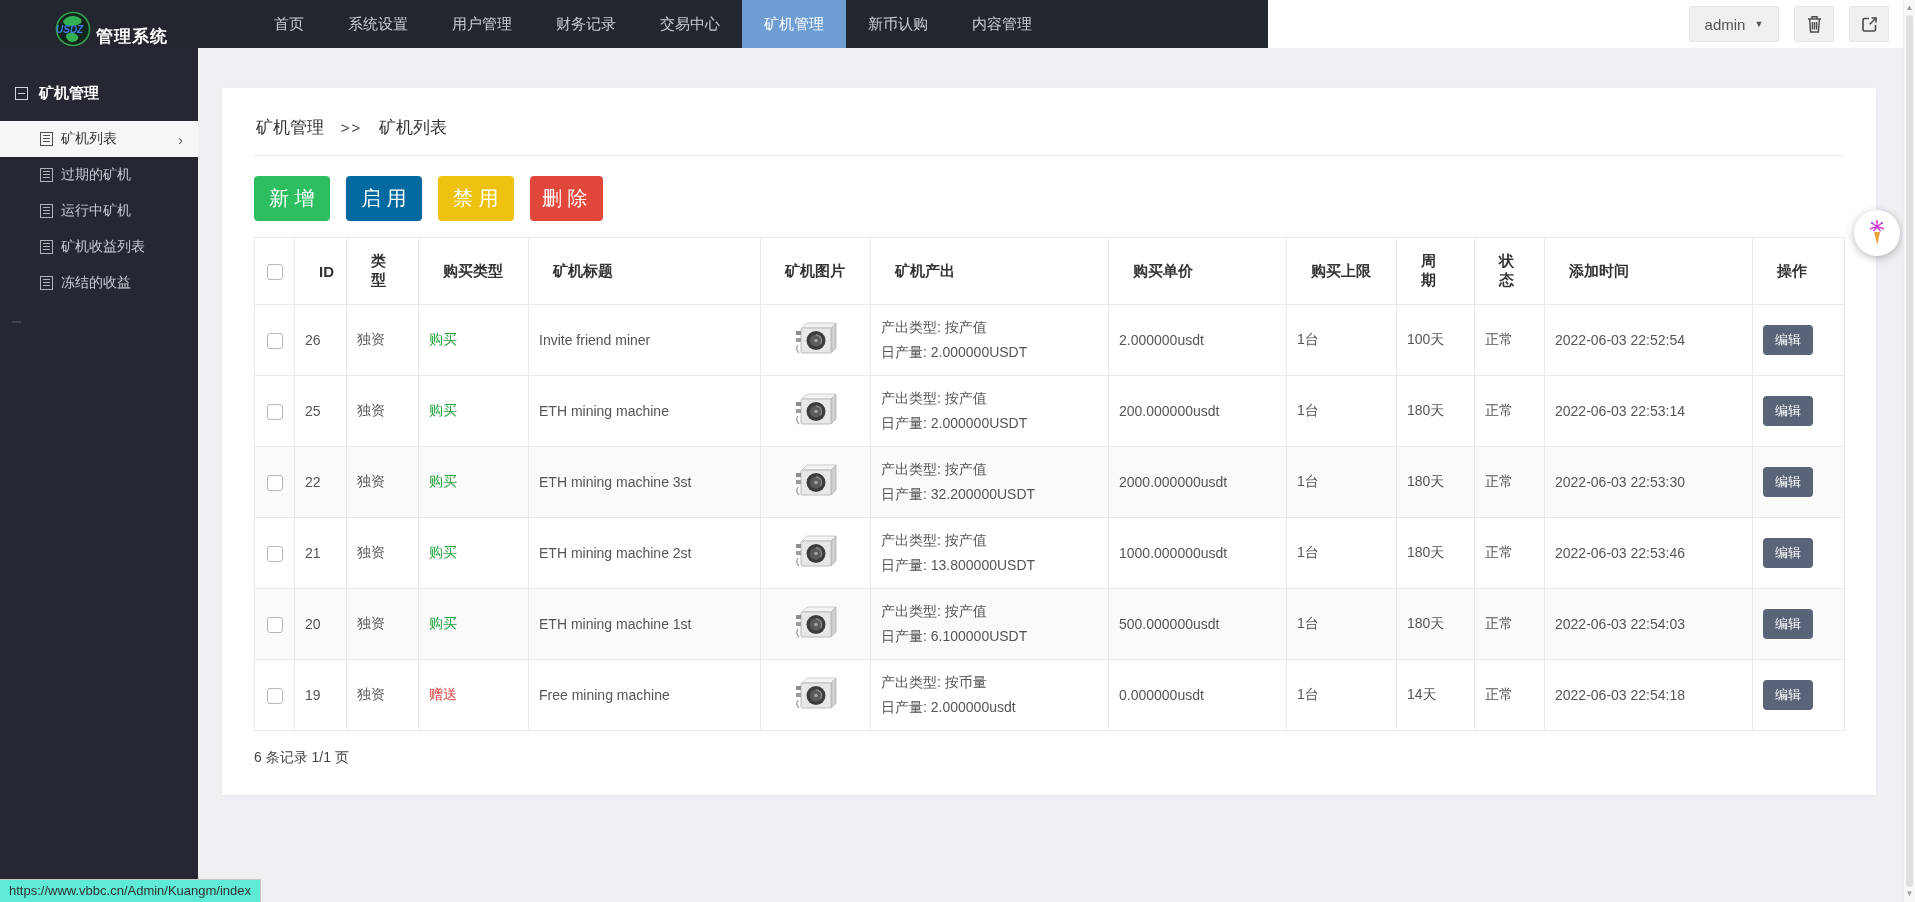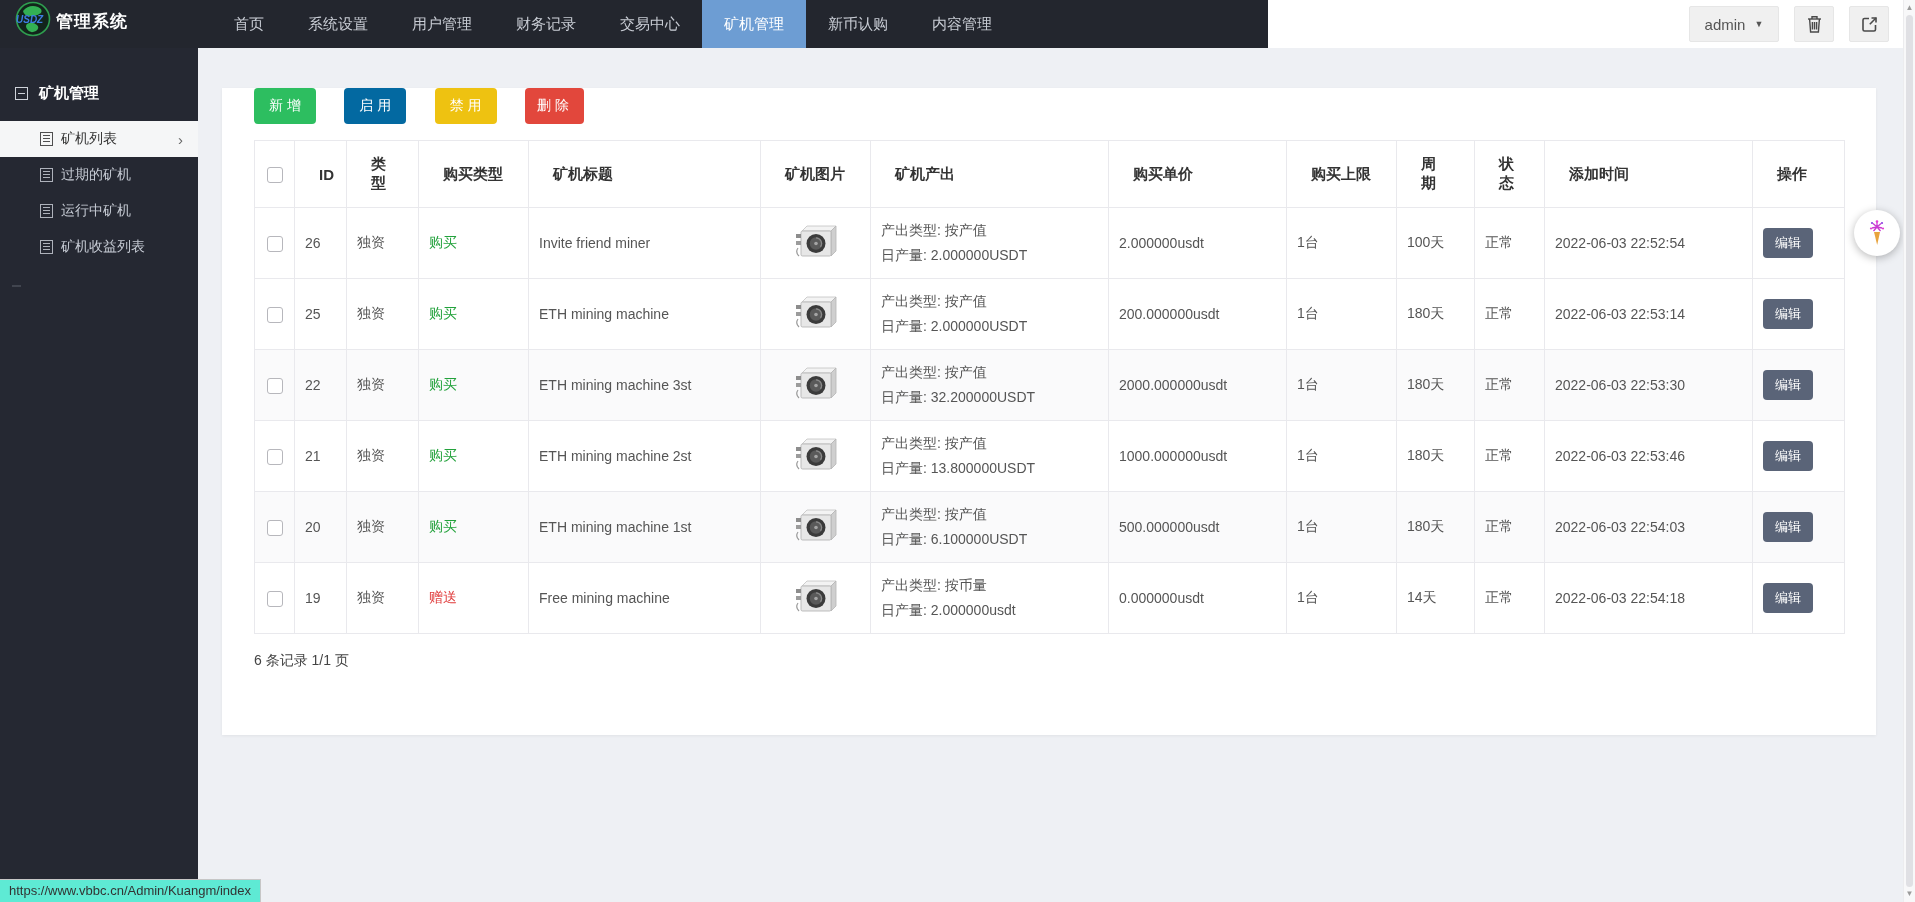--- a/index.html
+++ b/index.html
@@ -5,21 +5,21 @@
   * { margin:0; padding:0; box-sizing:border-box; }
   html,body { width:1915px; height:902px; }
   body {
     position:relative; overflow:hidden;
     font-family:"Liberation Sans","DejaVu Sans",sans-serif;
     background:#eef0f4; color:#333;
   }
   
   .topbar { position:absolute; top:0; left:0; width:1915px; height:48px; background:#ffffff; z-index:4; }
   .topbar-dark { position:absolute; top:0; left:0; height:48px; width:1268px; background:#23262e; display:flex; align-items:stretch; }
-  .logo { width:198px; display:flex; align-items:flex-start; padding-left:14px; }
+  .logo { width:198px; display:flex; align-items:flex-end; padding-left:14px;margin-left:40px; }
   .brand-name { color:#fff; font-weight:bold; font-size:17px; margin-left:4px; margin-top:10px; letter-spacing:1px; }
   .nav { display:flex; margin-left:14px; }
   .nav-item { height:48px; line-height:48px; padding:0 22px; color:#c9cdd5; font-size:15px; cursor:pointer; white-space:nowrap; }
   .nav-item.active { background:#6d9dd3; color:#ffffff; }
   .top-actions { position:absolute; right:26px; top:6px; display:flex; gap:15px; align-items:center; }
   .action-btn { height:36px; background:#f0f0f0; border:1px solid #e6e6e6; border-radius:2px;
     display:flex; align-items:center; justify-content:center; color:#555; cursor:pointer; }
   .admin-btn { width:90px; font-size:15px; gap:9px; }
   .caret { font-size:9px; color:#555; }
   .icon-btn { width:40px; }
@@ -36,22 +36,22 @@
     background:repeating-linear-gradient(to bottom, currentColor 0 1px, transparent 1px 3px); }
   .side-label { margin-left:8px; }
   .chev { position:absolute; right:15px; color:#666; font-size:15px; line-height:1; }
   .side-dash { width:9px; height:2px; background:#41454f; margin:20px 0 0 12px; }
   
   .content { position:absolute; left:198px; top:48px; right:12px; bottom:0; background:#eef0f4; overflow:hidden; }
   .card { margin:40px 27px 0 24px; background:#fff; padding:0 32px 28px; box-shadow:0 1px 3px rgba(0,0,0,.06); min-height:647px; }
   .breadcrumb { padding:28px 2px 16px; font-size:17px; color:#333; border-bottom:1px solid #ebebef; }
   .breadcrumb .sep { margin:0 12px; font-size:15px; letter-spacing:2px; color:#444; }
   .toolbar { margin-top:20px; }
-  .btn { display:inline-block; border:none; border-radius:4px; color:#fff; font-size:14px; padding:9px 15px;
-    margin-right:24px; cursor:pointer; font-family:inherit; }
+  .btn { display:inline-block; border:none; border-radius:4px; color:#fff; font-size:20px; padding:9px 15px;
+    margin-right:12px; cursor:pointer; font-family:inherit; }
   .btn-add { background:#2dbe60; } .btn-enable { background:#0369a1; }
   .btn-disable { background:#eec211; } .btn-delete { background:#e2473c;padding-left:12px; }
   
   table { width:100%; border-collapse:collapse; margin-top:16px; table-layout:fixed; }
   th, td { border:1px solid #e9e9ed; }
   th { font-size:15px; color:#333; text-align:left; padding:14px 24px; font-weight:bold; background:#fff; }
   td { font-size:14px; color:#555; padding:8px 10px; height:71px; }
   .cell-center { text-align:center; padding:8px 4px; }
   .checkbox { display:inline-block; width:16px; height:16px; border:1px solid #b7b7bc; border-radius:3px; background:#fff; vertical-align:middle; cursor:pointer; }
   .data-row:nth-child(3), .data-row:nth-child(5) { background:#fafafb; }
@@ -134,26 +134,35 @@
         <span class="side-label">过期的矿机</span>
       </div>
       <div class="side-item">
         <span class="doc-icon"></span>
         <span class="side-label">运行中矿机</span>
       </div>
       <div class="side-item">
         <span class="doc-icon"></span>
         <span class="side-label">矿机收益列表</span>
       </div>
+      <div class="side-item">
+        <span class="doc-icon"></span>
+        <span class="side-label">冻结的收益</span>
+      </div>
     </nav>
   <div class="side-dash"></div>
 </aside>
 
 <main class="content">
   <section class="card">
+    <div class="breadcrumb">
+      <span>矿机管理</span>
+      <span class="sep">&gt;&gt;</span>
+      <span>矿机列表</span>
+    </div>
 
     <div class="toolbar">
       <button class="btn btn-add">新 增</button>
       <button class="btn btn-enable">启 用</button>
       <button class="btn btn-disable">禁 用</button>
       <button class="btn btn-delete">删 除</button>
     </div>
 
     <table>
       <colgroup>

